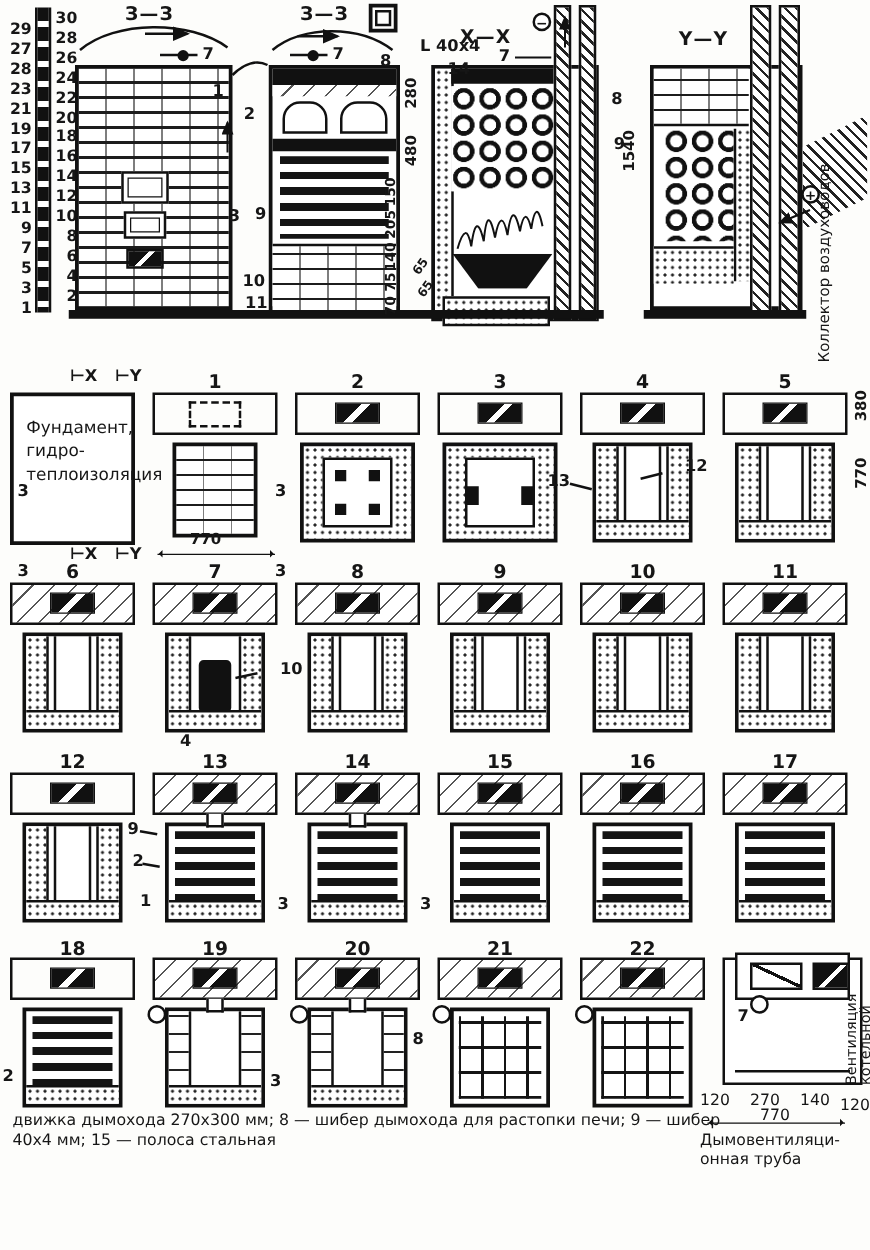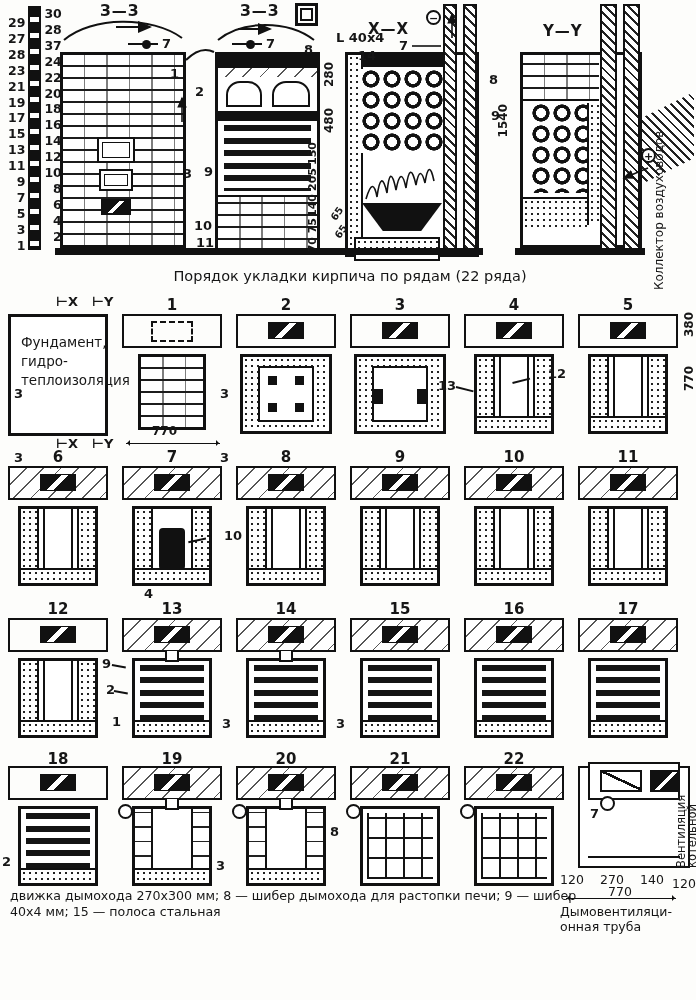--- a/index.html
+++ b/index.html
@@ -101,21 +101,21 @@
         <span>9</span>
         <span>7</span>
         <span>5</span>
         <span>3</span>
         <span>1</span>
     </div>
     <div class="ladder"></div>
     <div class="scol">
       <span>30</span>
         <span>28</span>
-        <span>37</span>
+        <span>26</span>
         <span>24</span>
         <span>22</span>
         <span>20</span>
         <span>18</span>
         <span>16</span>
         <span>14</span>
         <span>12</span>
         <span>10</span>
         <span>8</span>
         <span>6</span>
@@ -215,21 +215,20 @@
   <div class="t vert" style="left:322px;top:108px;font-size:12px;">480</div>
   <div class="t vert" style="left:496px;top:104px;font-size:12px;">1540</div>
   <div class="t vert" style="left:306px;top:142px;font-size:11px;">150</div>
   <div class="t vert" style="left:306px;top:168px;font-size:11px;">205</div>
   <div class="t vert" style="left:306px;top:194px;font-size:11px;">140</div>
   <div class="t vert" style="left:306px;top:218px;font-size:11px;">75</div>
   <div class="t vert" style="left:306px;top:237px;font-size:11px;">70</div>
   <div class="t" style="left:330px;top:208px;font-size:10px;transform:rotate(-55deg);">65</div>
   <div class="t" style="left:334px;top:226px;font-size:10px;transform:rotate(-55deg);">65</div>
 
-  <div class="tn" style="left:120px;top:268px;width:460px;text-align:center;font-size:14.5px;">Порядок укладки кирпича по рядам (22 ряда)</div>
 
   <div class="t" style="left:56px;top:294px;">⊢X</div>
   <div class="t" style="left:92px;top:294px;">⊢Y</div>
   <div class="hdr" style="left:122px;top:296px;">1</div>
   <div class="hdr" style="left:236px;top:296px;">2</div>
   <div class="hdr" style="left:350px;top:296px;">3</div>
   <div class="hdr" style="left:464px;top:296px;">4</div>
   <div class="hdr" style="left:578px;top:296px;">5</div>
 
   <div class="cell" style="left:8px;top:314px;">

